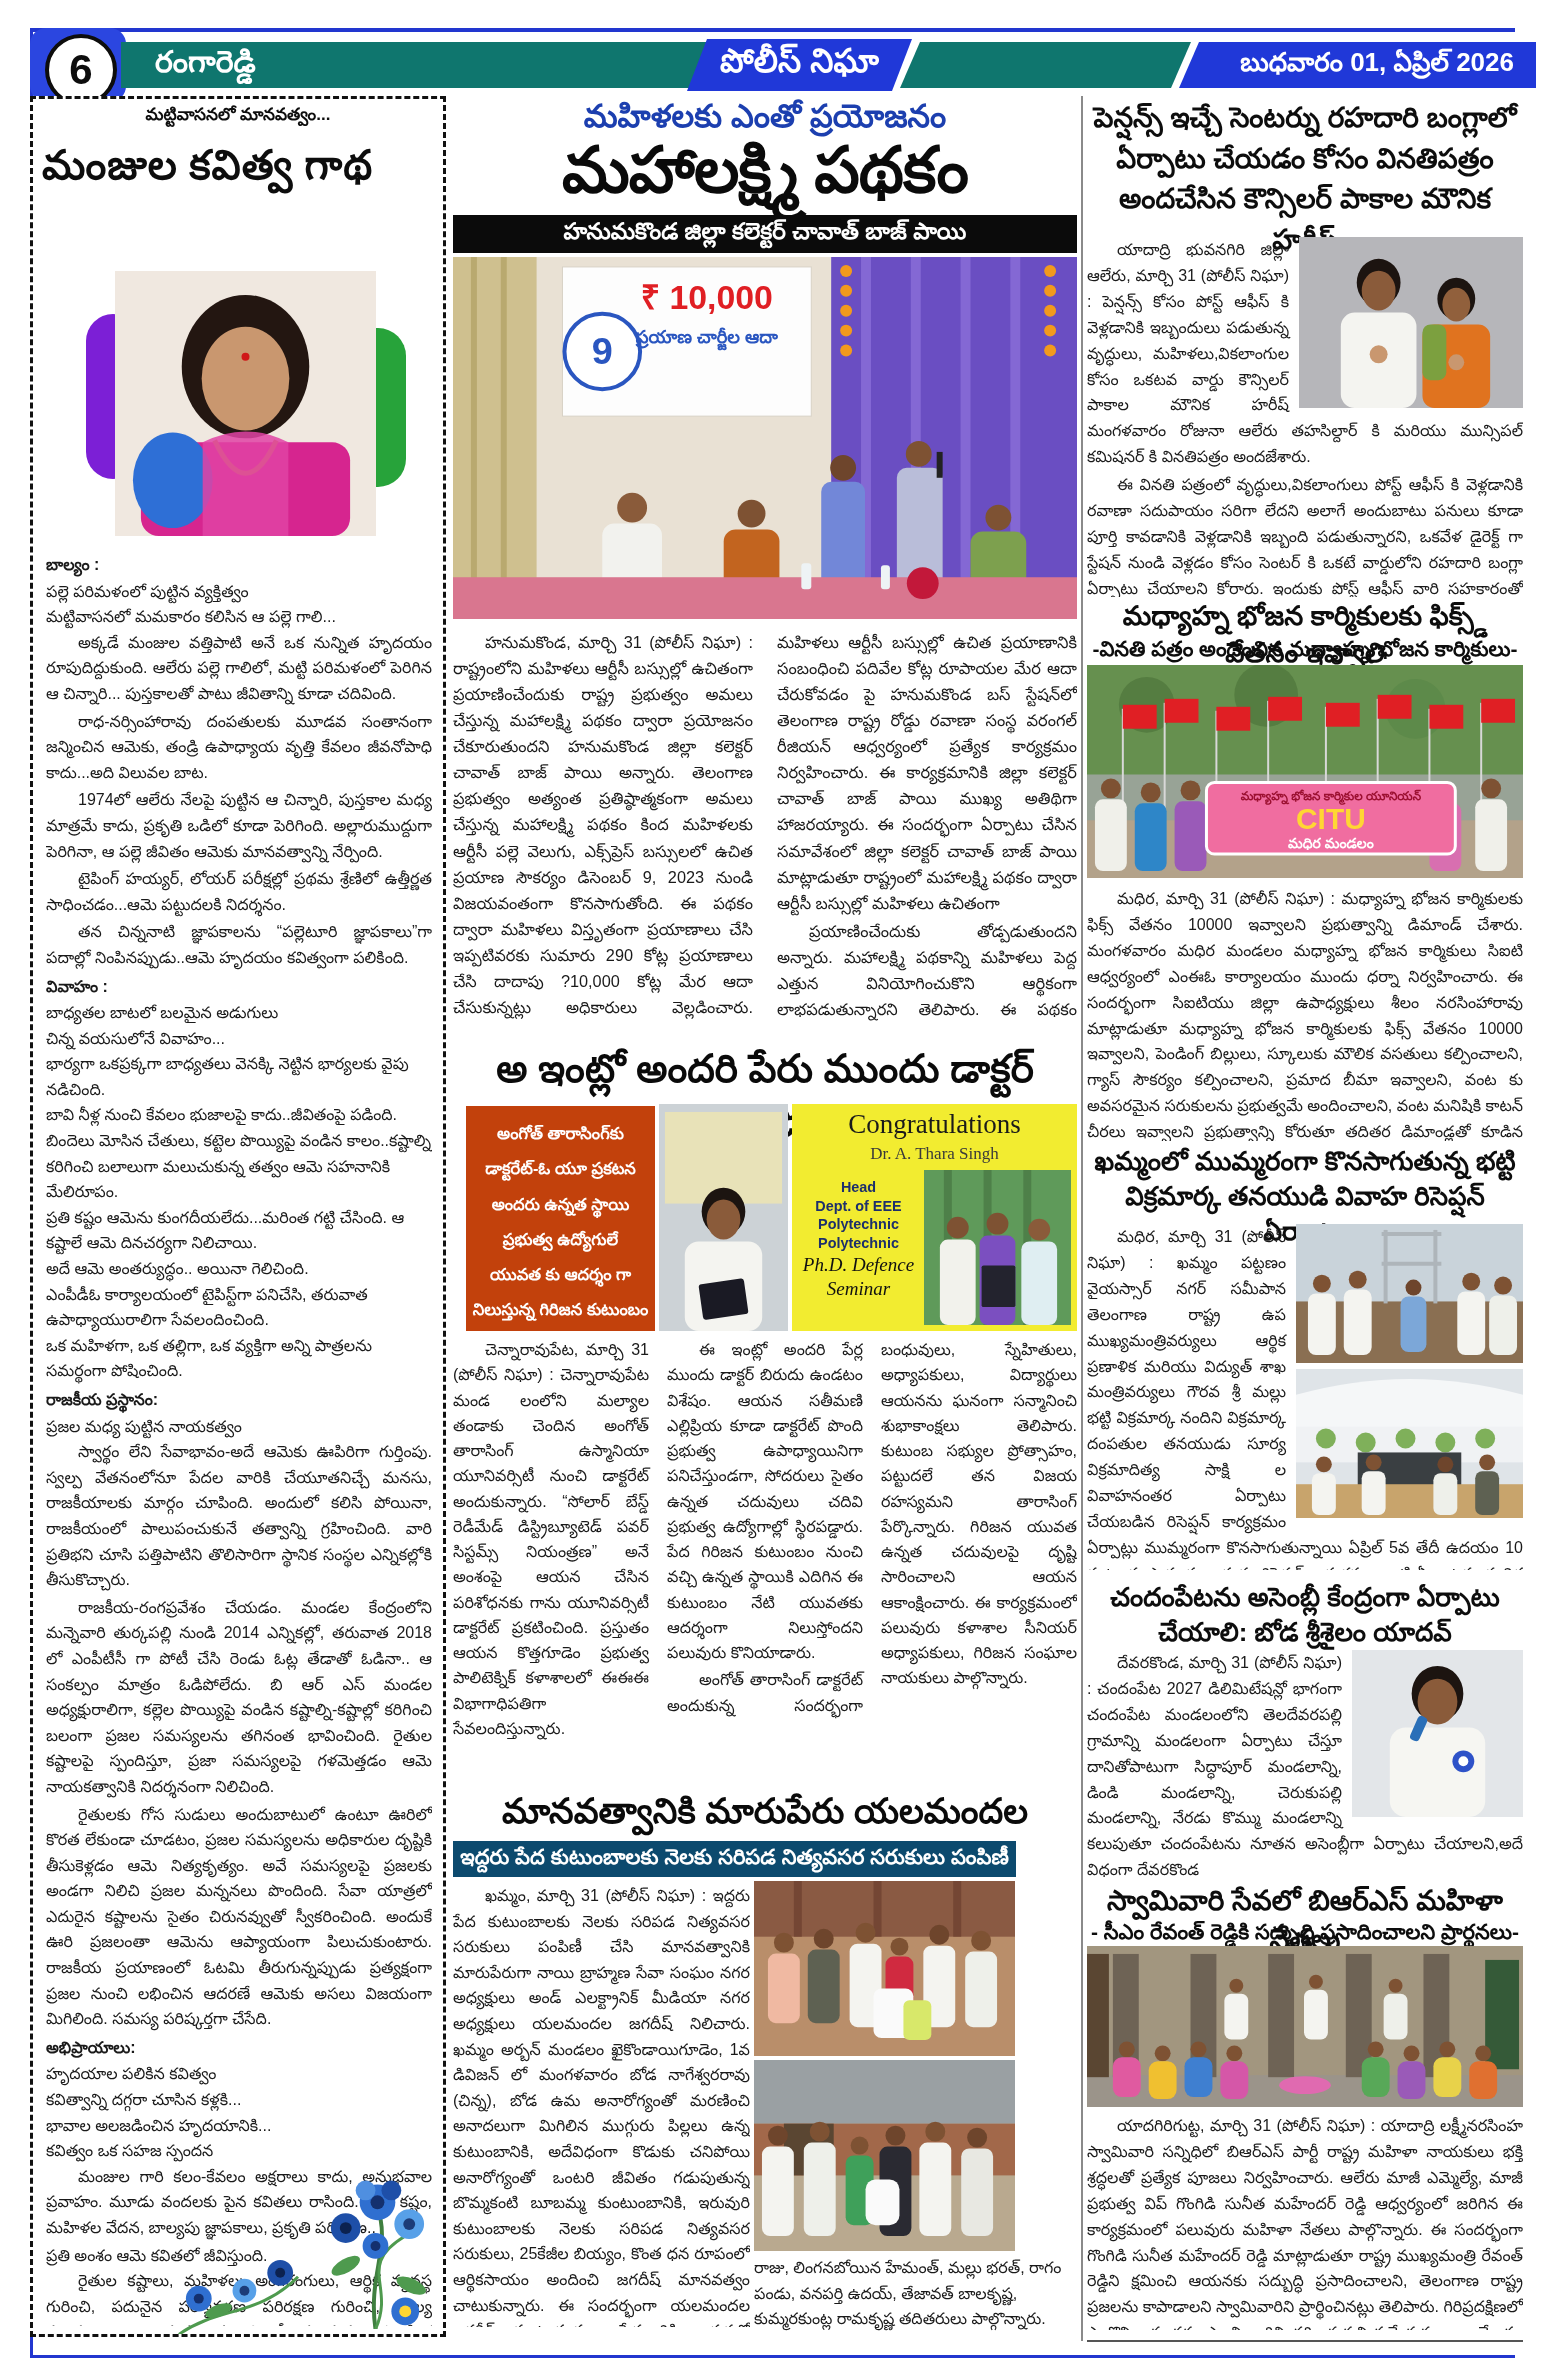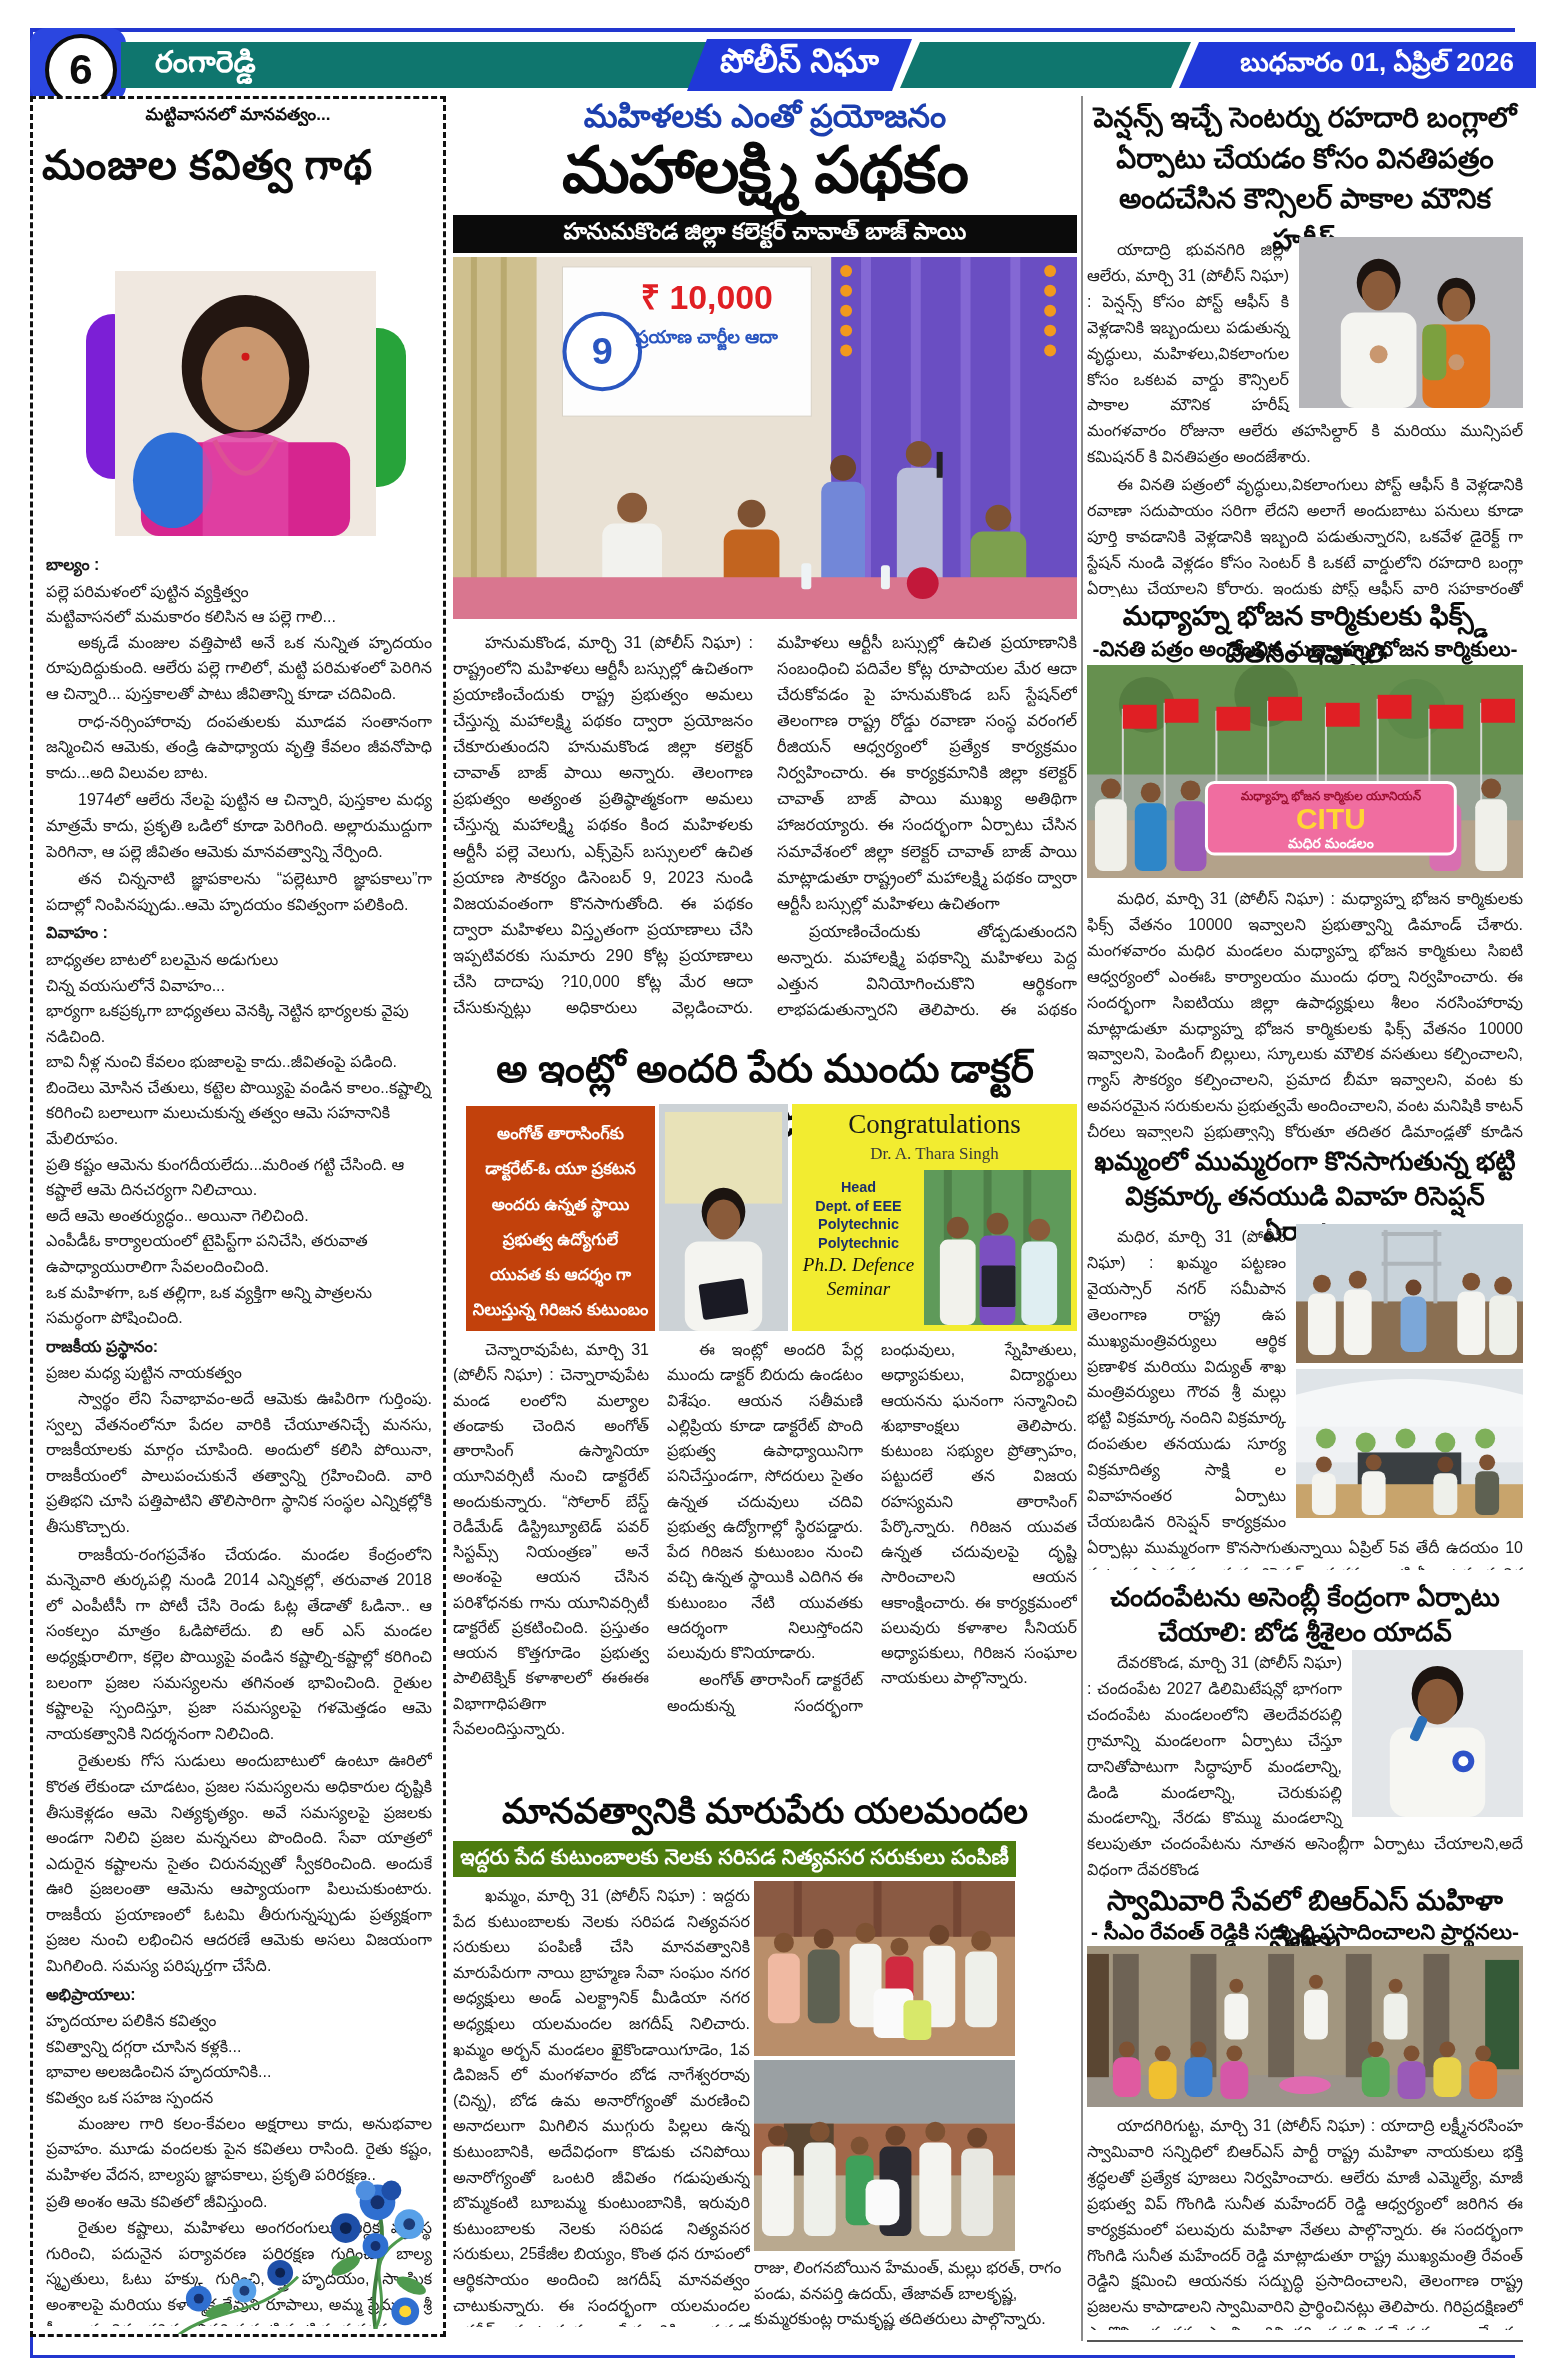--- a/index.html
+++ b/index.html
@@ -50,21 +50,21 @@
   .blackbox p{margin:0;text-align:center;font-size:16.4px;font-weight:700;line-height:2.15;}
   .congrats{left:792px;top:1104px;width:285px;height:227px;background:#f2ec30;}
   .cg-title{left:0;top:5px;width:100%;text-align:center;font-family:"Liberation Serif",serif;font-size:27px;color:#1a1a1a;}
   .cg-name{left:0;top:40px;width:100%;text-align:center;font-family:"Liberation Serif",serif;font-size:17px;color:#3a3a3a;}
   .cg-role{left:2px;top:74px;width:129px;text-align:center;font-size:14.4px;font-weight:800;color:#1d2f6b;line-height:1.3;}
   .cg-sem{left:2px;top:149px;width:129px;text-align:center;font-style:italic;font-family:"Liberation Serif",serif;
           font-size:19px;color:#111;line-height:1.25;}
   .cbody2{left:453px;top:1337px;width:624px;height:462px;overflow:hidden;column-count:3;column-gap:18px;
           font-size:16px;line-height:1.58;}
   .cbtm-title{left:453px;top:1791px;width:624px;text-align:center;font-size:35px;font-weight:900;color:#0a0a0a;}
-  .cbar2{left:453px;top:1841px;width:563px;height:36px;background:#4d7c0f;color:#fff;display:flex;align-items:center;
+  .cbar2{left:453px;top:1841px;width:563px;height:36px;background:#0c4a6e;color:#fff;display:flex;align-items:center;
          justify-content:center;font-size:21px;font-weight:700;}
   .cbtm-body{left:453px;top:1883px;width:297px;height:444px;overflow:hidden;font-size:16px;line-height:1.6;}
   .cbtm-cap{left:754px;top:2255px;width:322px;height:90px;overflow:hidden;font-size:16px;line-height:1.6;}
   
   .rhead{left:1087px;width:436px;text-align:center;font-weight:800;color:#0d0d0d;}
   .rsub{left:1087px;width:436px;text-align:center;font-weight:700;color:#0d0d0d;font-size:21px;}
   .rbody{left:1087px;width:436px;overflow:hidden;font-size:16px;line-height:1.62;}
   .rbody .blk-p{text-indent:30px;}
   .fl{float:right;margin:0 0 6px 10px;}
   
@@ -112,20 +112,21 @@
       <path d="M88,172 Q131,150 174,172 L174,266 L88,266 Z" fill="#e043a4" opacity="0.85"></path>
     </svg>
   </div>
   <div class="abs lbody">
       <p class="blk-sec">బాల్యం :</p>
       <p class="blk-line">పల్లె పరిమళంలో పుట్టిన వ్యక్తిత్వం</p>
       <p class="blk-line">మట్టివాసనలో మమకారం కలిసిన ఆ పల్లె గాలి...</p>
       <p class="blk-p">అక్కడే మంజుల వత్తిపాటి అనే ఒక నున్నిత హృదయం రూపుదిద్దుకుంది. ఆలేరు పల్లె గాలిలో, మట్టి పరిమళంలో పెరిగిన ఆ చిన్నారి... పుస్తకాలతో పాటు జీవితాన్ని కూడా చదివింది.</p>
       <p class="blk-p">రాధ-నర్సింహారావు దంపతులకు మూడవ సంతానంగా జన్మించిన ఆమెకు, తండ్రి ఉపాధ్యాయ వృత్తి కేవలం జీవనోపాధి కాదు...అది విలువల బాట.</p>
       <p class="blk-p">1974లో ఆలేరు నేలపై పుట్టిన ఆ చిన్నారి, పుస్తకాల మధ్య మాత్రమే కాదు, ప్రకృతి ఒడిలో కూడా పెరిగింది. అల్లారుముద్దుగా పెరిగినా, ఆ పల్లె జీవితం ఆమెకు మానవత్వాన్ని నేర్పింది.</p>
+      <p class="blk-p">టైపింగ్ హయ్యర్, లోయర్ పరీక్షల్లో ప్రథమ శ్రేణిలో ఉత్తీర్ణత సాధించడం...ఆమె పట్టుదలకి నిదర్శనం.</p>
       <p class="blk-p">తన చిన్ననాటి జ్ఞాపకాలను “పల్లెటూరి జ్ఞాపకాలు”గా పదాల్లో నింపినప్పుడు..ఆమె హృదయం కవిత్వంగా పలికింది.</p>
       <p class="blk-sec">వివాహం :</p>
       <p class="blk-line">బాధ్యతల బాటలో బలమైన అడుగులు</p>
       <p class="blk-line">చిన్న వయసులోనే వివాహం...</p>
       <p class="blk-line">భార్యగా ఒకప్రక్కగా బాధ్యతలు వెనక్కి నెట్టిన భార్యలకు వైపు నడిచింది.</p>
       <p class="blk-line">బావి నీళ్ల నుంచి కేవలం భుజాలపై కాదు..జీవితంపై పడింది.</p>
       <p class="blk-line">బిందెలు మోసిన చేతులు, కట్టెల పొయ్యిపై వండిన కాలం..కష్టాల్ని కరిగించి బలాలుగా మలుచుకున్న తత్వం ఆమె సహనానికి మేలిరూపం.</p>
       <p class="blk-line">ప్రతి కష్టం ఆమెను కుంగదీయలేదు...మరింత గట్టి చేసింది. ఆ కష్టాలే ఆమె దినచర్యగా నిలిచాయి.</p>
       <p class="blk-line">అదే ఆమె అంతర్యుద్ధం.. అయినా గెలిచింది.</p>
       <p class="blk-line">ఎంపీడీఓ కార్యాలయంలో టైపిస్ట్‌గా పనిచేసి, తరువాత ఉపాధ్యాయురాలిగా సేవలందించింది.</p>

